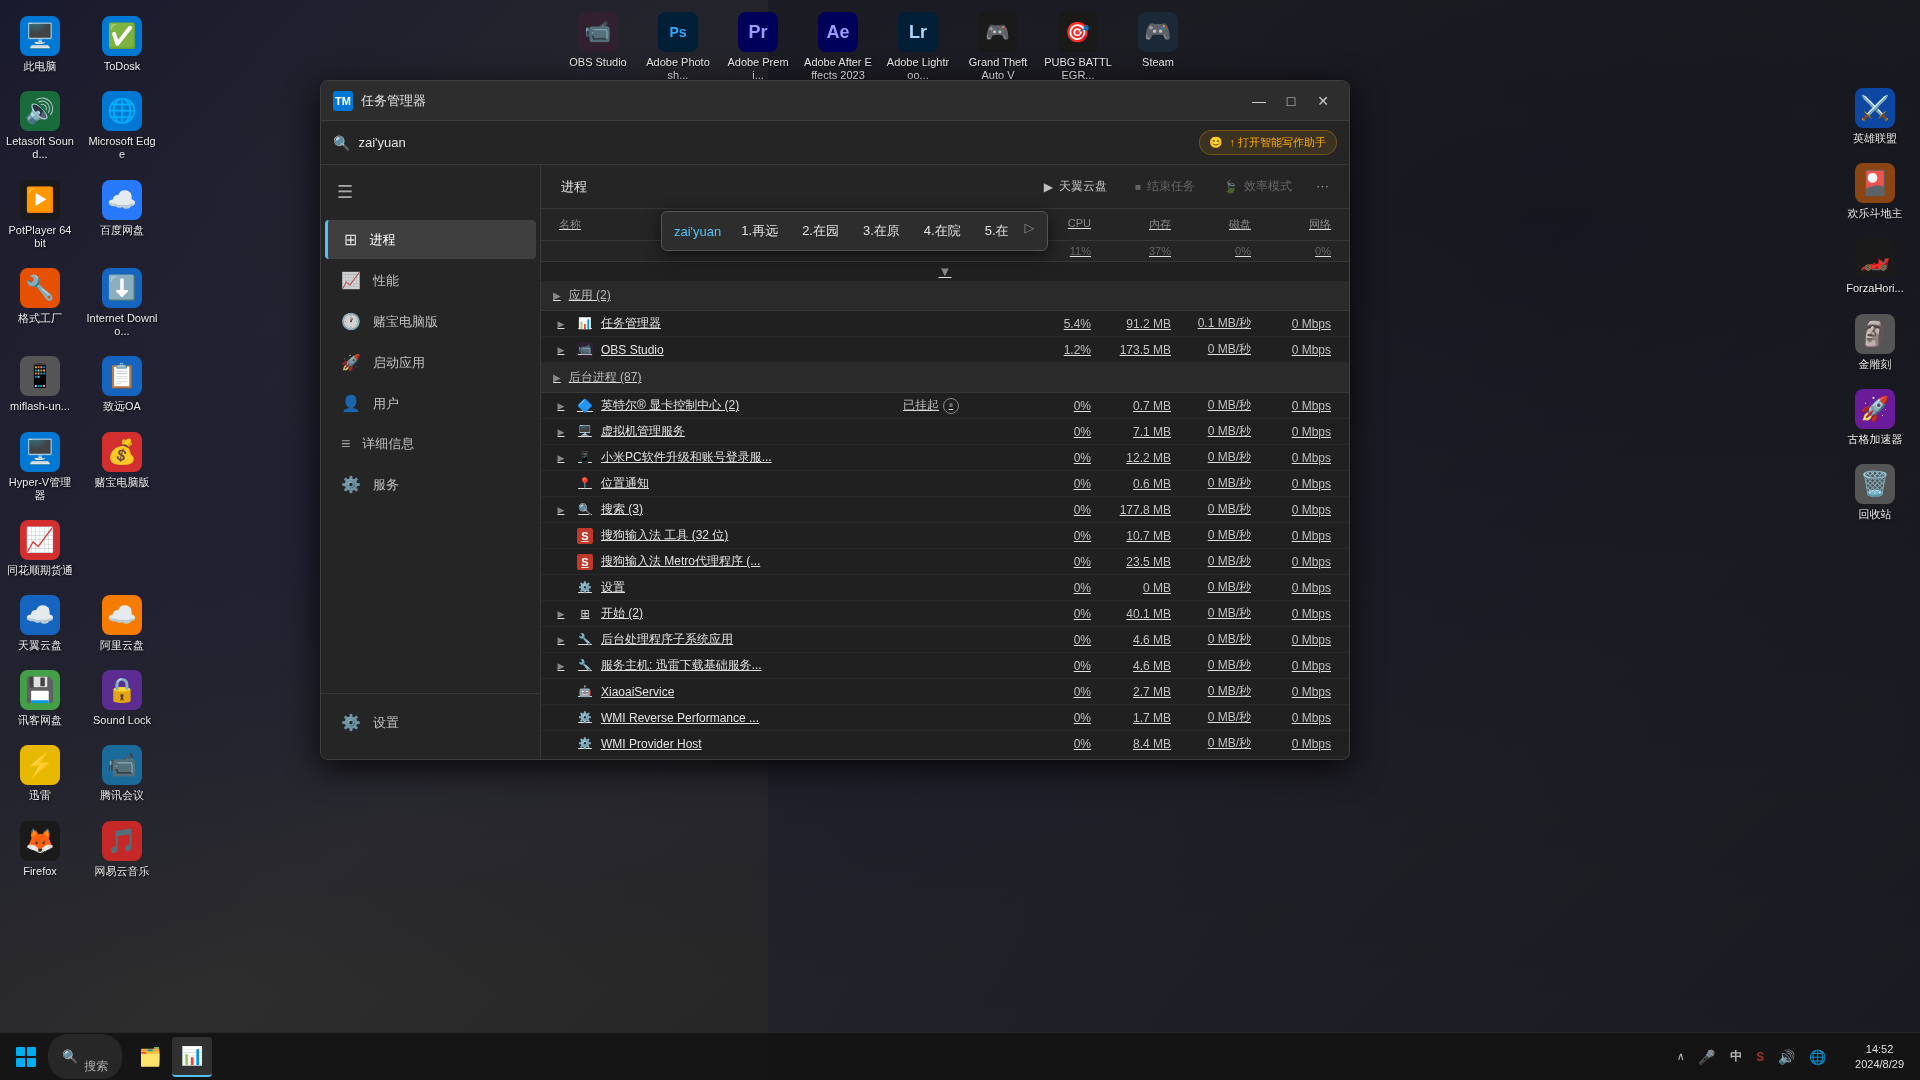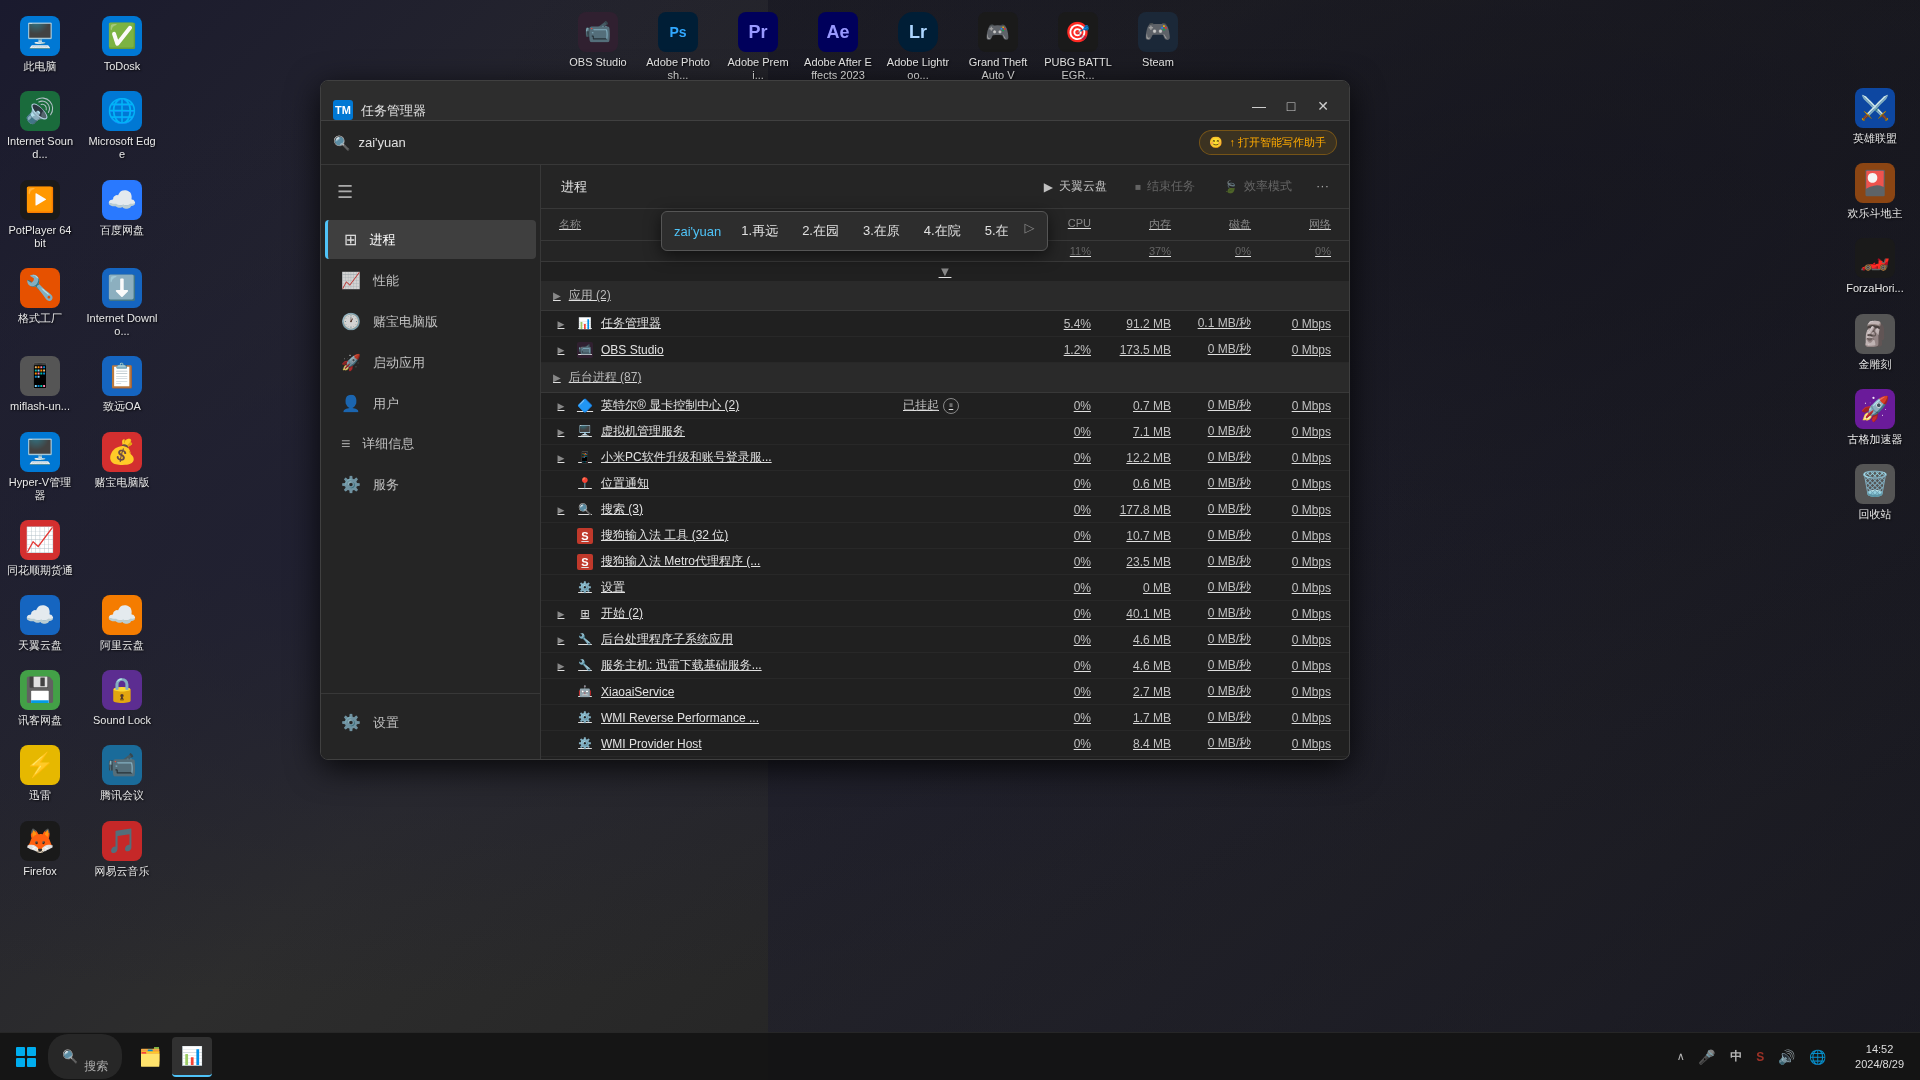--- a/index.html
+++ b/index.html
@@ -168,21 +168,21 @@
       flex-direction: column;
       z-index: 50;
       overflow: hidden;
     }
 
     
     .title-bar {
       height: 40px;
       background: #2d2d2d;
       display: flex;
-      align-items: flex-end;
+      align-items: center;
       padding: 0 12px;
       border-bottom: 1px solid #404040;
       flex-shrink: 0;
     }
     .title-bar-logo {
       width: 20px;
       height: 20px;
       background: #0078d4;
       border-radius: 3px;
       display: flex;
@@ -491,21 +491,21 @@
     </div>
     <div class="desktop-icon" style="width:76px;">
       <div class="icon-img" style="background:#00005b;color:#9999ff;font-weight:bold;font-size:18px;">Pr</div>
       <span class="icon-label">Adobe Premi...</span>
     </div>
     <div class="desktop-icon" style="width:76px;">
       <div class="icon-img" style="background:#00005b;color:#9999ff;font-weight:bold;font-size:18px;">Ae</div>
       <span class="icon-label">Adobe After Effects 2023</span>
     </div>
     <div class="desktop-icon" style="width:76px;">
-      <div class="icon-img" style="background:#001e36;color:#add6ff;font-weight:bold;font-size:18px;border-radius:15px;">Lr</div>
+      <div class="icon-img" style="background:#001e36;color:#add6ff;font-weight:bold;font-size:18px;">Lr</div>
       <span class="icon-label">Adobe Lightroo...</span>
     </div>
     <div class="desktop-icon" style="width:76px;">
       <div class="icon-img" style="background:#1a1a1a;font-size:20px;">🎮</div>
       <span class="icon-label">Grand Theft Auto V</span>
     </div>
     <div class="desktop-icon" style="width:76px;">
       <div class="icon-img" style="background:#1a1a1a;font-size:20px;">🎯</div>
       <span class="icon-label">PUBG BATTLEGR...</span>
     </div>
@@ -522,21 +522,21 @@
         <span class="icon-label">此电脑</span>
       </div>
       <div class="desktop-icon" style="width:80px;">
         <div class="icon-img" style="background:#0078d4;font-size:24px;">✅</div>
         <span class="icon-label">ToDosk</span>
       </div>
     </div>
     <div style="display:flex;gap:2px;">
       <div class="desktop-icon" style="width:80px;">
         <div class="icon-img" style="background:#1a6b3c;font-size:24px;">🔊</div>
-        <span class="icon-label">Internet Sound...</span>
+        <span class="icon-label">Letasoft Sound...</span>
       </div>
       <div class="desktop-icon" style="width:80px;">
         <div class="icon-img" style="background:#0078d4;font-size:24px;">🌐</div>
         <span class="icon-label">Microsoft Edge</span>
       </div>
     </div>
     <div style="display:flex;gap:2px;">
       <div class="desktop-icon" style="width:80px;">
         <div class="icon-img" style="background:#1a1a1a;font-size:24px;">▶️</div>
         <span class="icon-label">PotPlayer 64 bit</span>

